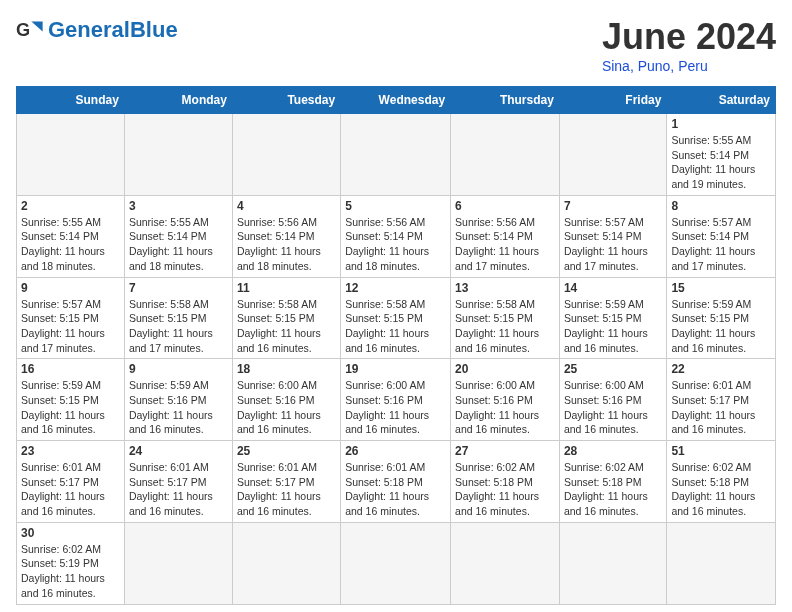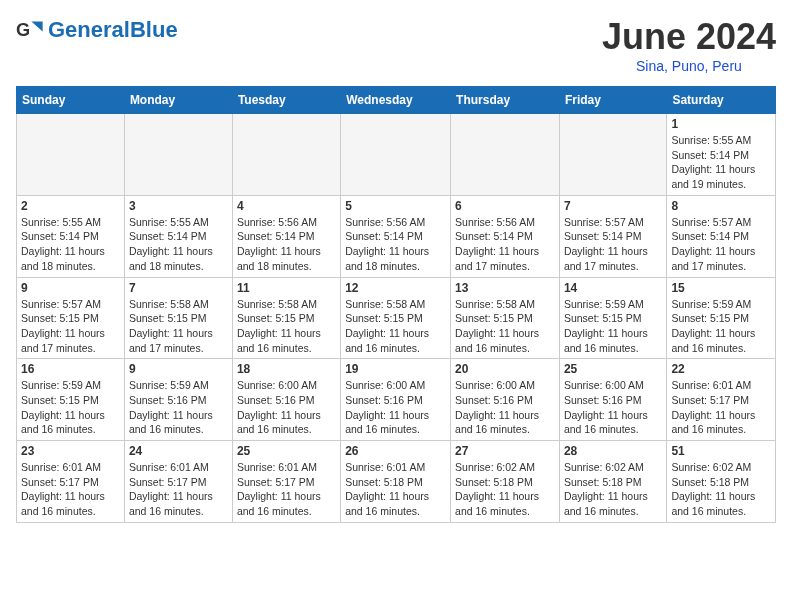--- a/index.html
+++ b/index.html
@@ -29,40 +29,40 @@
     }
     .logo-text span {
       color: #1a6cb5;
       font-weight: bold;
     }
     .logo-icon {
       width: 28px;
       height: 28px;
     }
     .title-block {
-      text-align: center;
+      text-align: left;
     }
     .month-title {
       font-size: 36px;
       font-weight: bold;
       color: #333;
     }
     .subtitle {
       font-size: 14px;
       color: #1d4ed8;
     }
     .calendar {
       width: 100%;
       border-collapse: collapse;
       font-size: 11px;
     }
     .calendar thead tr th {
       background: #1a6cb5;
       color: #fff;
-      text-align: left;
+      text-align: right;
       padding: 6px 5px;
       font-size: 12px;
       font-weight: bold;
       border: 1px solid #1a6cb5;
     }
     .calendar tbody tr td {
       border: 1px solid #ccc;
       vertical-align: top;
       padding: 3px 4px;
       width: 113px;
@@ -305,14 +305,28 @@
 Sunset: 5:18 PM
 Daylight: 11 hours and 16 minutes.</div>
         </td>
         <td>
           <div class="day-number">51</div>
           <div class="day-info">Sunrise: 6:02 AM
 Sunset: 5:18 PM
 Daylight: 11 hours and 16 minutes.</div>
         </td>
       </tr>
+      <tr class="last-row">
+        <td>
+          <div class="day-number">30</div>
+          <div class="day-info">Sunrise: 6:02 AM
+Sunset: 5:19 PM
+Daylight: 11 hours and 16 minutes.</div>
+        </td>
+        <td class="empty"></td>
+        <td class="empty"></td>
+        <td class="empty"></td>
+        <td class="empty"></td>
+        <td class="empty"></td>
+        <td class="empty"></td>
+      </tr>
     </tbody>
 </table>
 
 </body></html>

